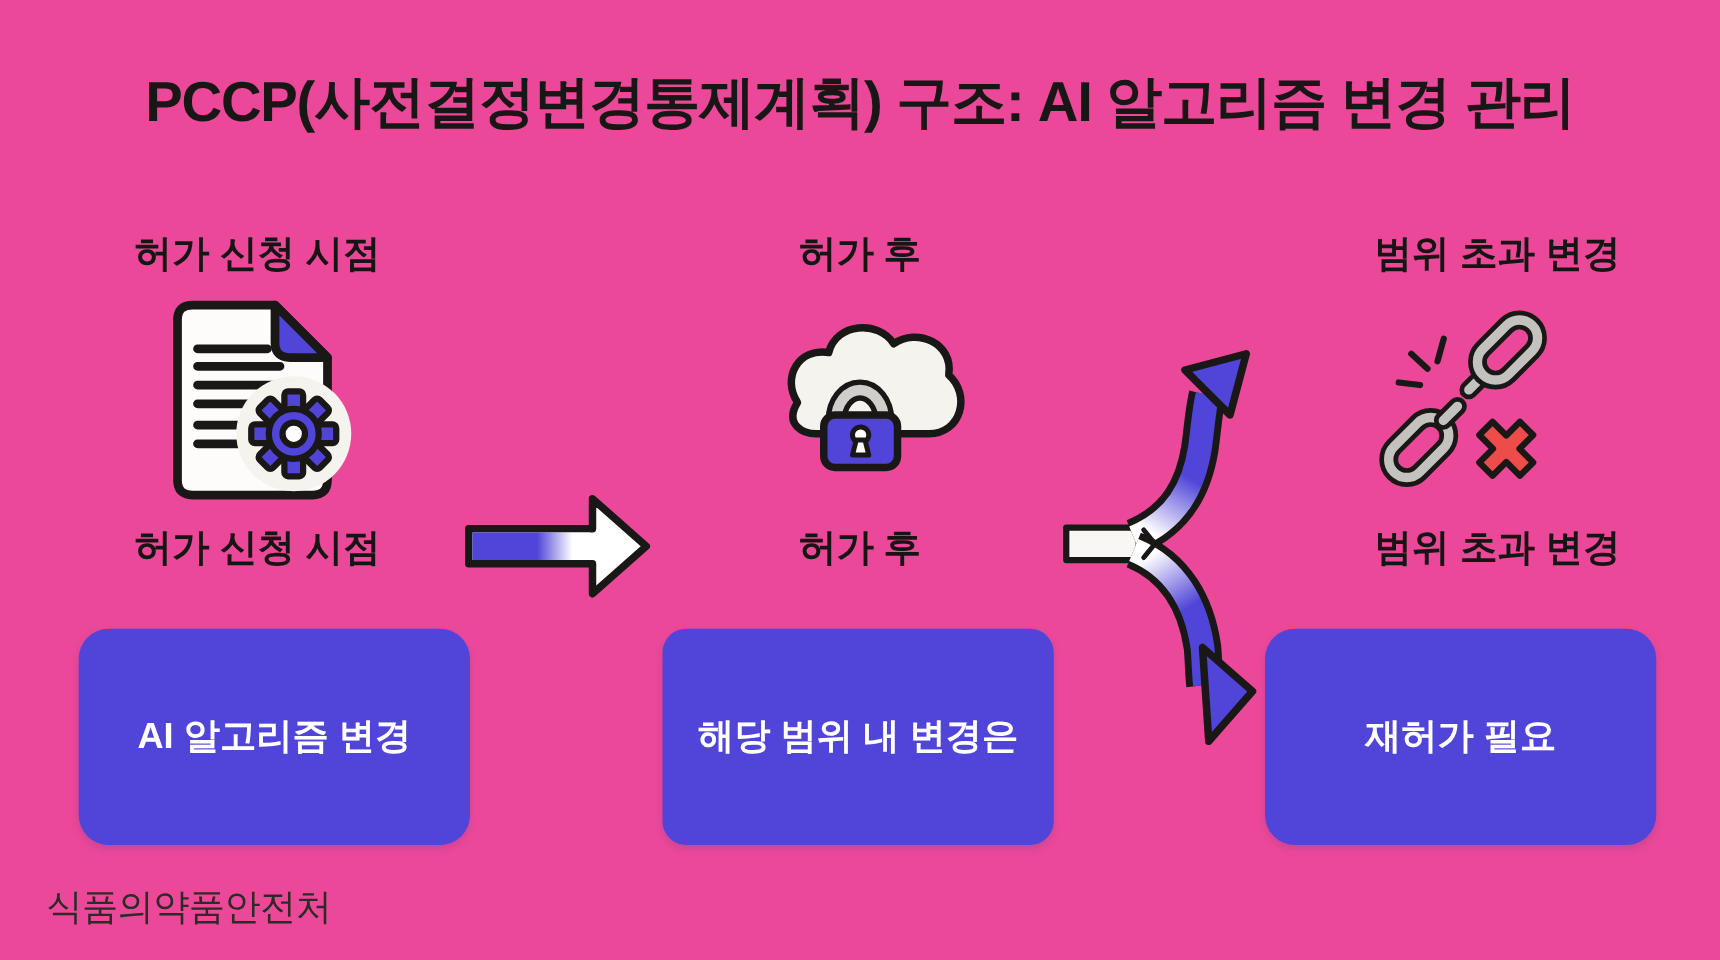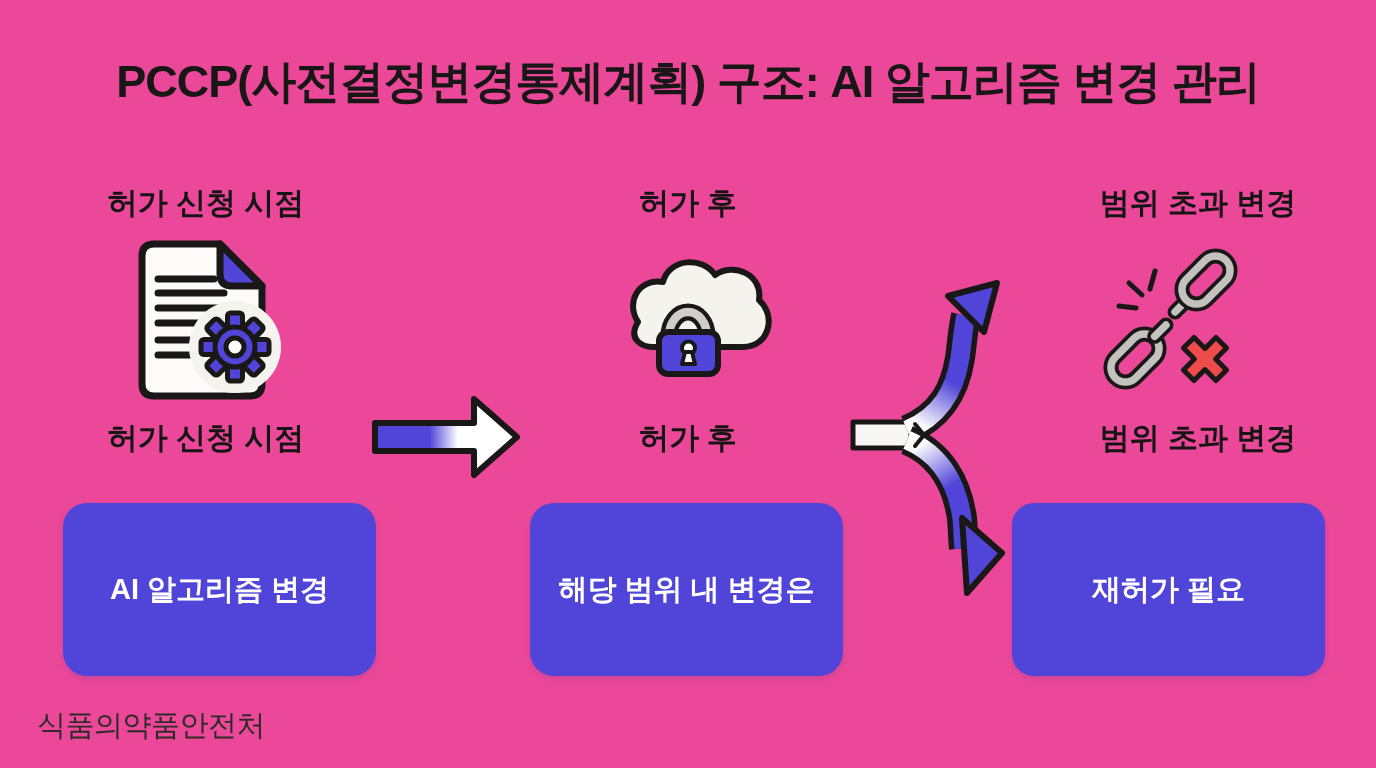--- a/index.html
+++ b/index.html
@@ -53,22 +53,22 @@
     align-items: center;
     justify-content: center;
     text-align: center;
     color: #ffffff;
     font-size: 29px;
     font-weight: 700;
     line-height: 1.52;
     box-shadow: 0 3px 6px rgba(60,55,140,0.18);
   }
   .box1 { left: 63px; }
-  .box2 { left: 530px; }
-  .box3 { left: 1012px; border-radius: 22px; }
+  .box2 { left: 530px; border-radius: 19px; }
+  .box3 { left: 1012px; }
   .source {
     position: absolute;
     left: 37px; top: 706px;
     font-size: 29px;
     font-weight: 500;
     color: #2e2b27;
     letter-spacing: -0.5px;
   }
 </style>
 </head>

